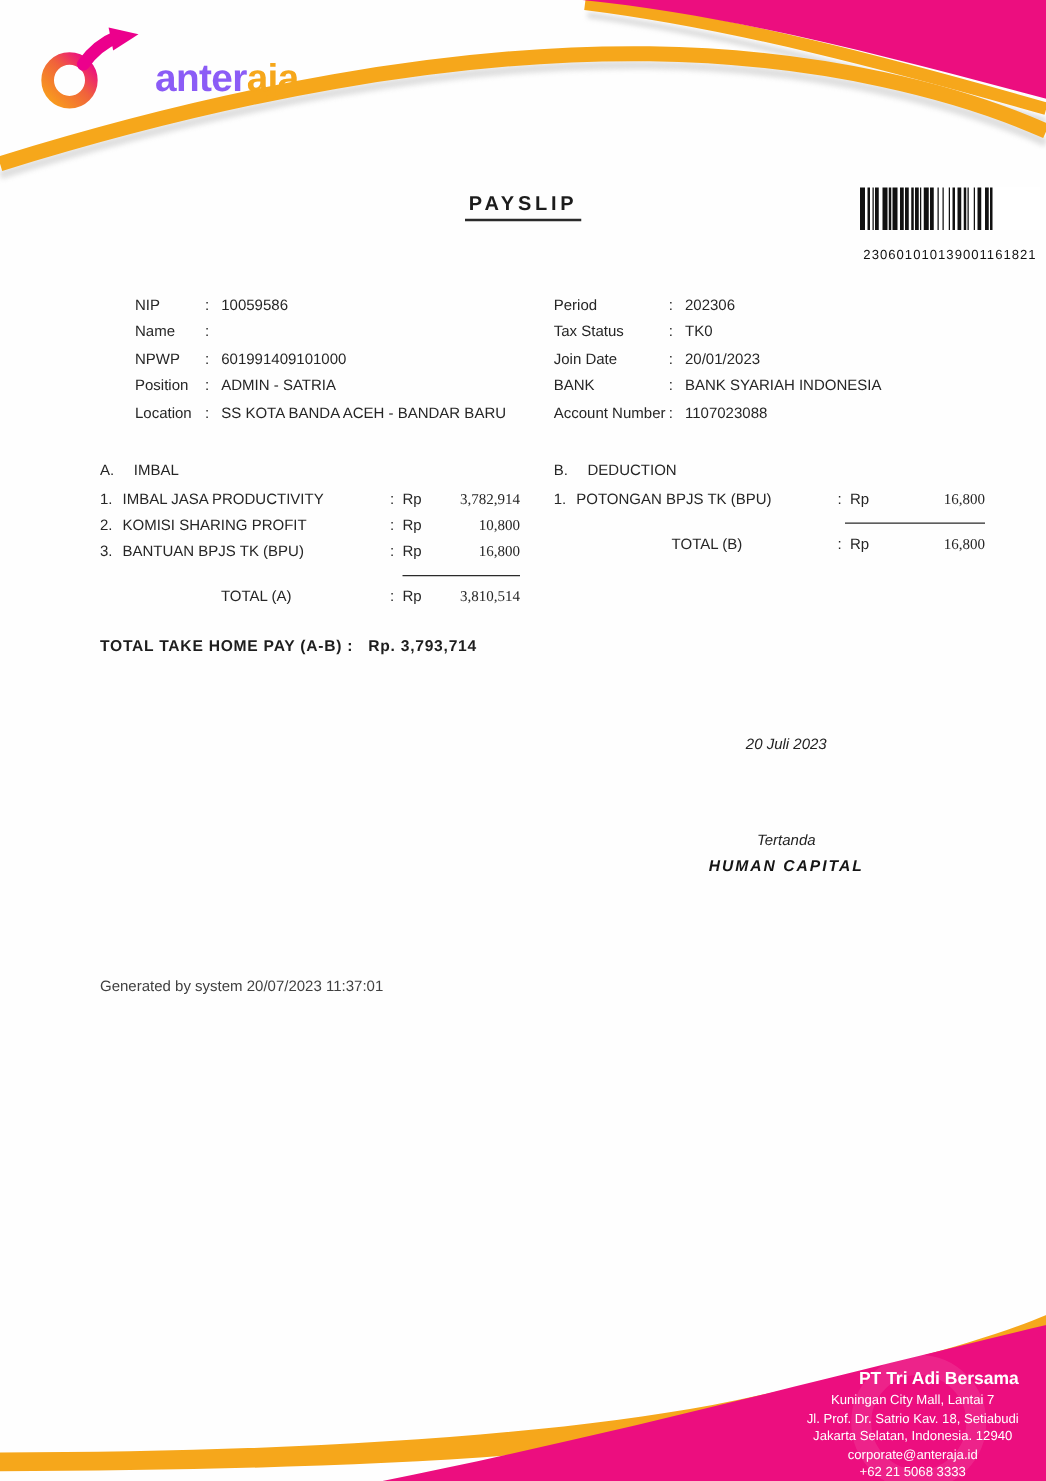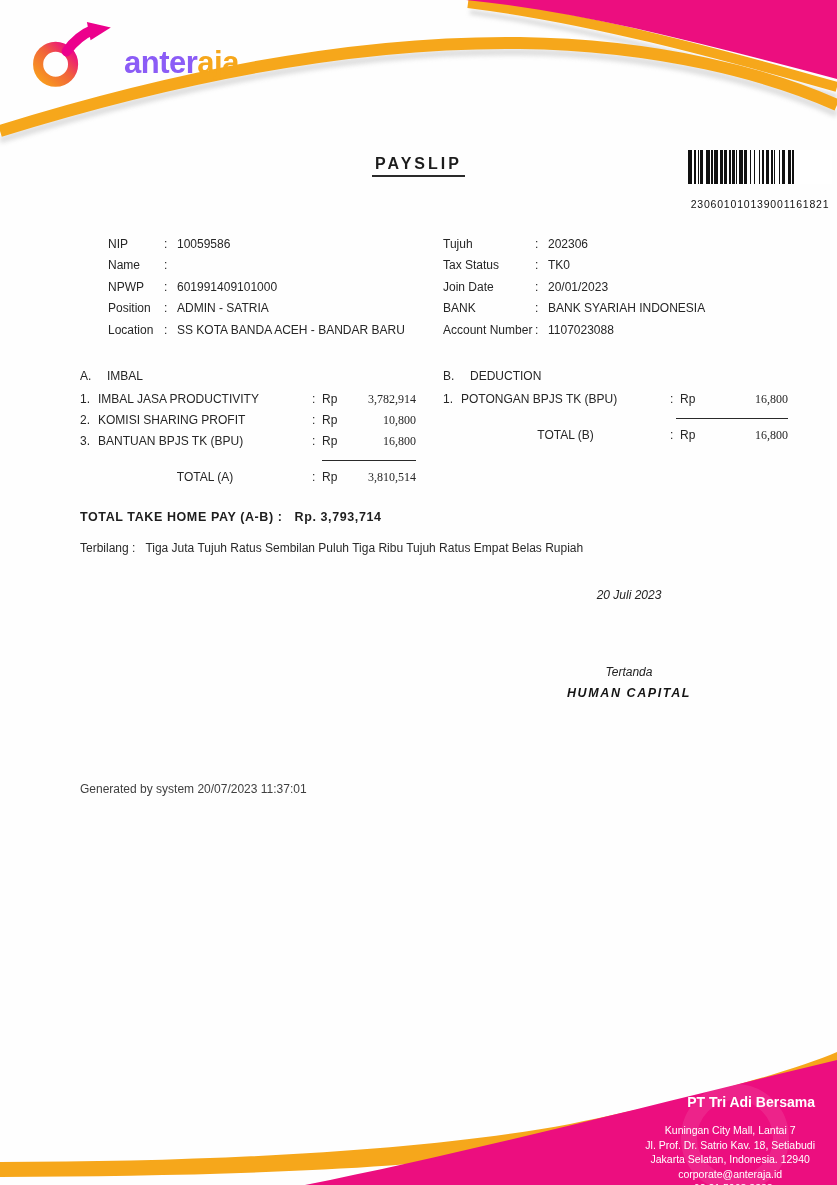--- a/index.html
+++ b/index.html
@@ -67,21 +67,21 @@
   
   .signature { position:absolute; left:540px; top:588px; width:178px; text-align:center; font-size:12px; color:#222;font-style:italic; }
   .sig-pre { margin-top:63px; }
   .sig-name { margin-top:7px; font-weight:bold; font-size:12.5px; letter-spacing:1.6px; color:#151515; }
 
   
   .generated { position:absolute; left:80px; top:782px; font-size:12px; color:#3f3f3f; }
 
   
   .company { position:absolute; right:22px; top:1094px; text-align:right; color:#ffffff; }
-  .company .cname { font-weight:bold; font-size:14px; margin-bottom:13px; }
+  .company .cname { font-weight:bold; font-size:14px; margin-bottom:3px; }
   .company .cline { font-size:10.5px; line-height:14.5px;text-align:center; }
 </style>
 </head>
 <body>
 
 <div class="page">
 
   <svg class="header-art" viewBox="0 0 837 230" aria-hidden="true">
     <defs>
       <filter id="soft" x="-20%" y="-20%" width="140%" height="140%">
@@ -199,21 +199,21 @@
     </div>
     <div class="drow">
       <span class="dlabel">Location</span>
       <span class="dcolon">:</span>
       <span class="dvalue">SS KOTA BANDA ACEH - BANDAR BARU</span>
     </div>
   </div>
 
   <div class="details right">
     <div class="drow">
-      <span class="dlabel">Tujuh</span>
+      <span class="dlabel">Period</span>
       <span class="dcolon">:</span>
       <span class="dvalue">202306</span>
     </div>
     <div class="drow">
       <span class="dlabel">Tax Status</span>
       <span class="dcolon">:</span>
       <span class="dvalue">TK0</span>
     </div>
     <div class="drow">
       <span class="dlabel">Join Date</span>
@@ -286,24 +286,20 @@
       <span class="titem">TOTAL (B)</span>
       <span class="tcolon">:</span>
       <span class="trp">Rp</span>
       <span class="tamount">16,800</span>
     </div>
   </div>
 
   <div class="takehome">
     <span>TOTAL TAKE HOME PAY (A-B) :</span>
     <span class="val">Rp. 3,793,714</span>
-  </div>
-  <div class="terbilang">
-    <span class="lbl">Terbilang :</span>
-    <span>Tiga Juta Tujuh Ratus Sembilan Puluh Tiga Ribu Tujuh Ratus Empat Belas Rupiah</span>
   </div>
 
   <div class="signature">
     <div class="sig-date">20 Juli 2023</div>
     <div class="sig-pre">Tertanda</div>
     <div class="sig-name">HUMAN CAPITAL</div>
   </div>
 
   <div class="generated">Generated by system 20/07/2023 11:37:01</div>
 

